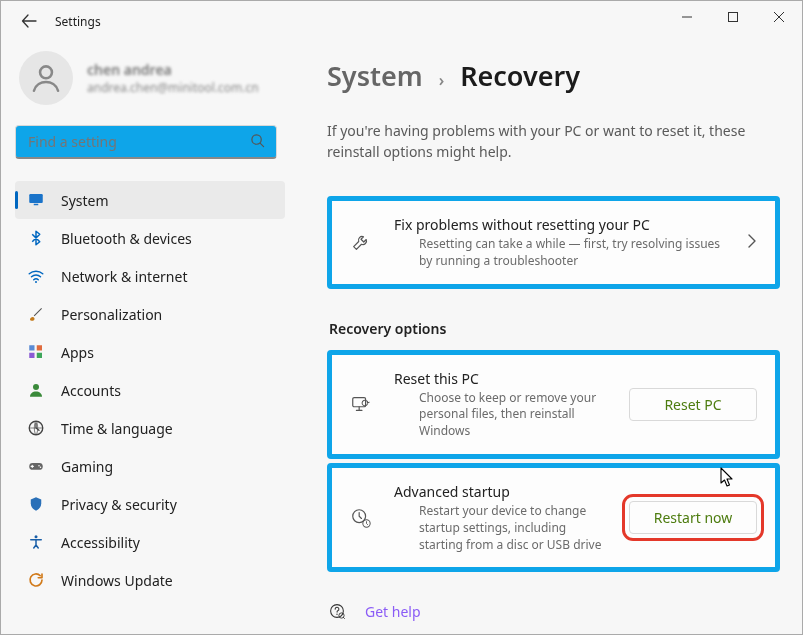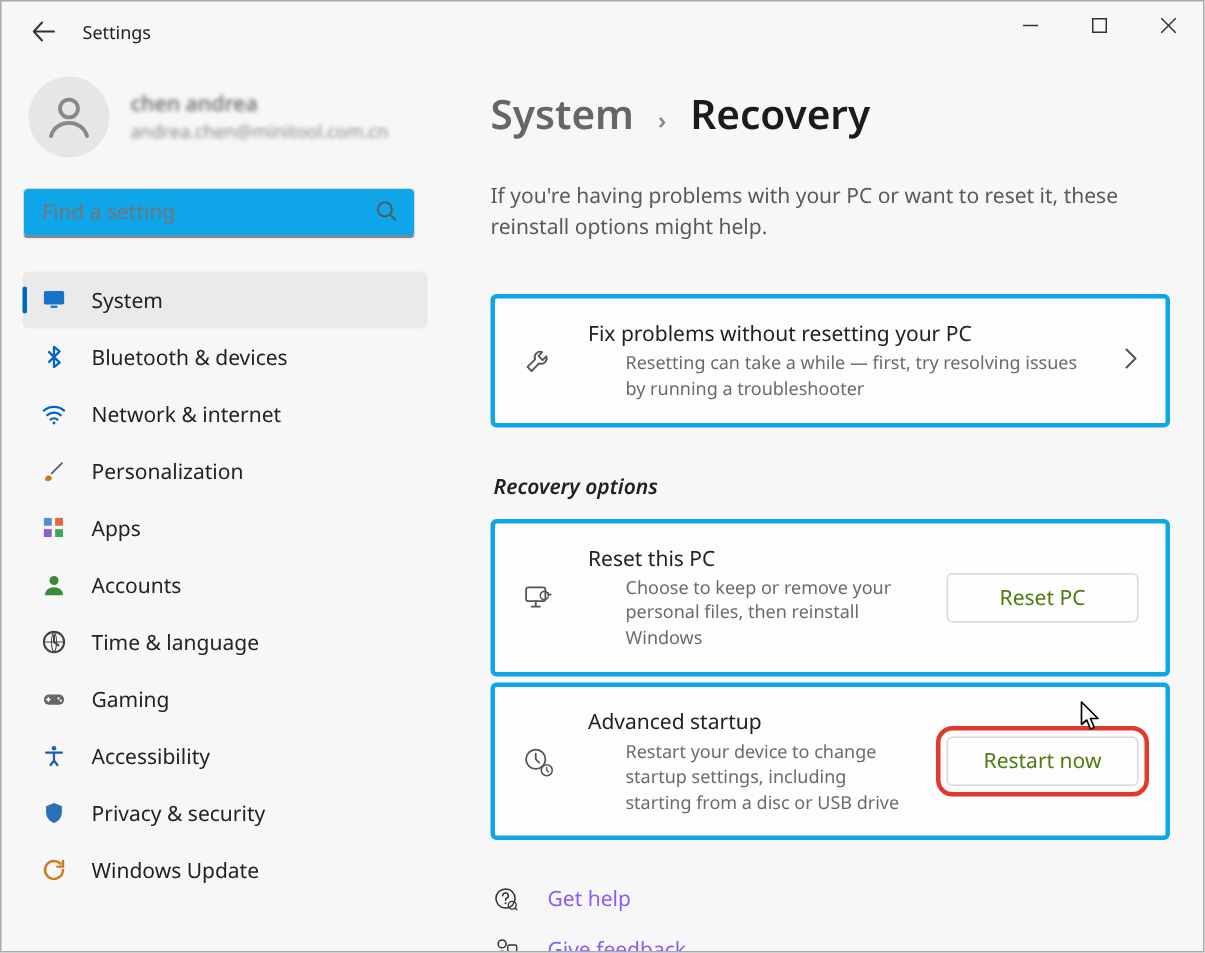--- a/index.html
+++ b/index.html
@@ -178,21 +178,21 @@
     .lead {
       font-size: 14px;
       color: #5a5a5a;
       line-height: 1.5;
       margin-bottom: 34px;
       padding-right: 8px;
     }
     
     .card {
       background: #fdfdfd;
-      border: 3px solid #0ea5e9;
+      border: 5px solid #0ea5e9;
       border-radius: 4px;
       padding: 14px 18px;
       display: flex;
       align-items: center;
       gap: 22px;
       justify-content: space-between;
     }
     .card .card-icon {
       width: 22px;
       display: flex;
@@ -235,21 +235,20 @@
     .highlighted {
       outline: 3px solid #e4382a;
       outline-offset: 4px;
       border-radius: 4px;
     }
     .section-heading {
       font-size: 14px;
       font-weight: 600;
       margin: 30px 0 12px 2px;
       color: #222;
-      font-style: italic;
     }
     .card + .card {
       margin-top: 4px;
     }
     .cards-group .card:not(:first-child) {
       margin-top: 4px;
     }
     
     .help-links {
       margin-top: 22px;
@@ -403,33 +402,33 @@
               <path d="M7 11v3M5.5 12.5h3" stroke="#fff" stroke-width="1.4" stroke-linecap="round"></path>
               <circle cx="16" cy="11.5" r="1" fill="#fff"></circle>
               <circle cx="18" cy="13.5" r="1" fill="#fff"></circle>
             </svg>
           </span>
           <span>Gaming</span>
         </div>
         <div class="nav-item">
           <span class="nav-icon">
             <svg width="18" height="18" viewBox="0 0 24 24">
+              <path d="M12 3l7 3v5c0 5-3 8-7 10-4-2-7-5-7-10V6l7-3Z" fill="#2a70b8"></path>
+            </svg>
+          </span>
+          <span>Privacy &amp; security</span>
+        </div>
+        <div class="nav-item">
+          <span class="nav-icon">
+            <svg width="18" height="18" viewBox="0 0 24 24">
               <circle cx="12" cy="5" r="2" fill="#1a5fa8"></circle>
               <path d="M5 9h14M12 9v7M12 16l-3 4M12 16l3 4" stroke="#1a5fa8" stroke-width="2" stroke-linecap="round"></path>
             </svg>
           </span>
           <span>Accessibility</span>
-        </div>
-        <div class="nav-item">
-          <span class="nav-icon">
-            <svg width="18" height="18" viewBox="0 0 24 24">
-              <path d="M12 3l7 3v5c0 5-3 8-7 10-4-2-7-5-7-10V6l7-3Z" fill="#2a70b8"></path>
-            </svg>
-          </span>
-          <span>Privacy &amp; security</span>
         </div>
         <div class="nav-item">
           <span class="nav-icon">
             <svg width="18" height="18" viewBox="0 0 24 24">
               <path d="M20 12a8 8 0 1 1-2.3-5.7" fill="none" stroke="#d17a1a" stroke-width="2.2" stroke-linecap="round"></path>
               <path d="M20 4v5h-5" fill="none" stroke="#d17a1a" stroke-width="2.2" stroke-linecap="round" stroke-linejoin="round"></path>
             </svg>
           </span>
           <span>Windows Update</span>
         </div>

